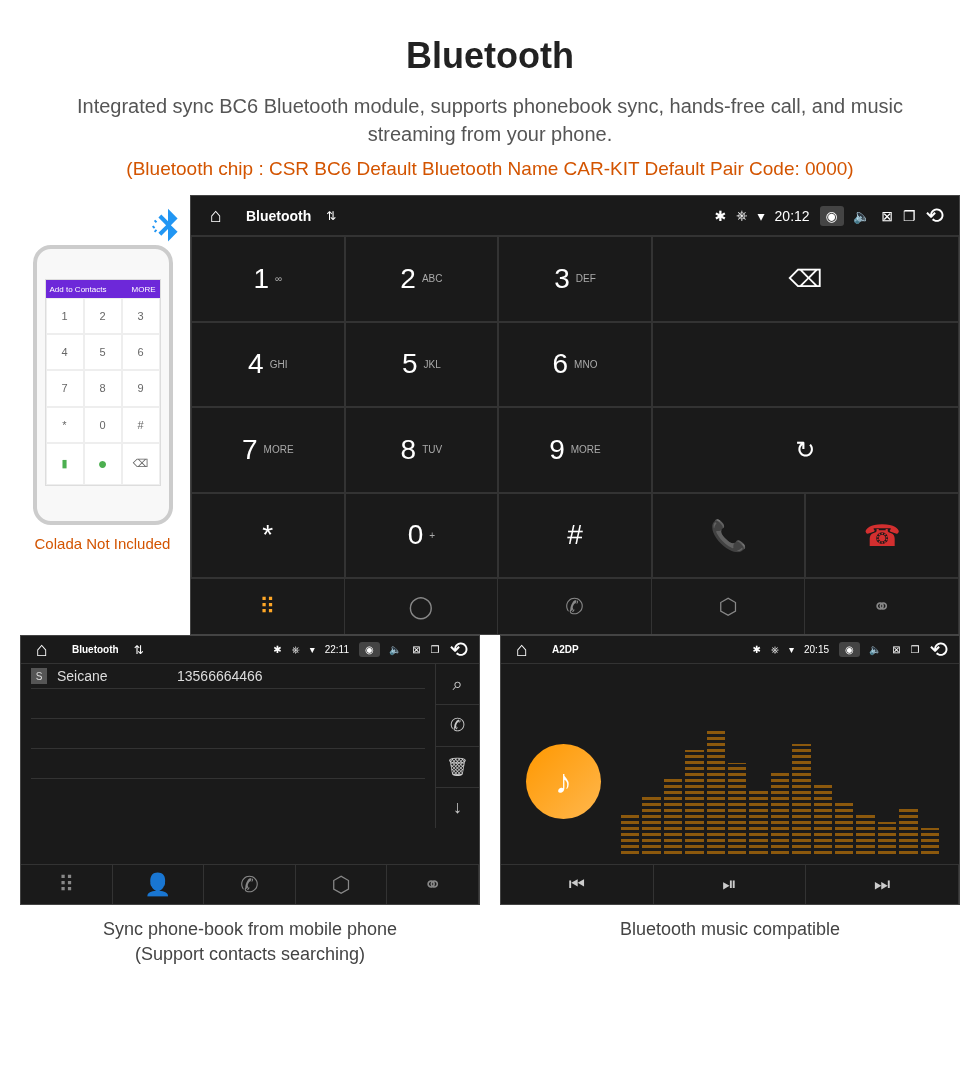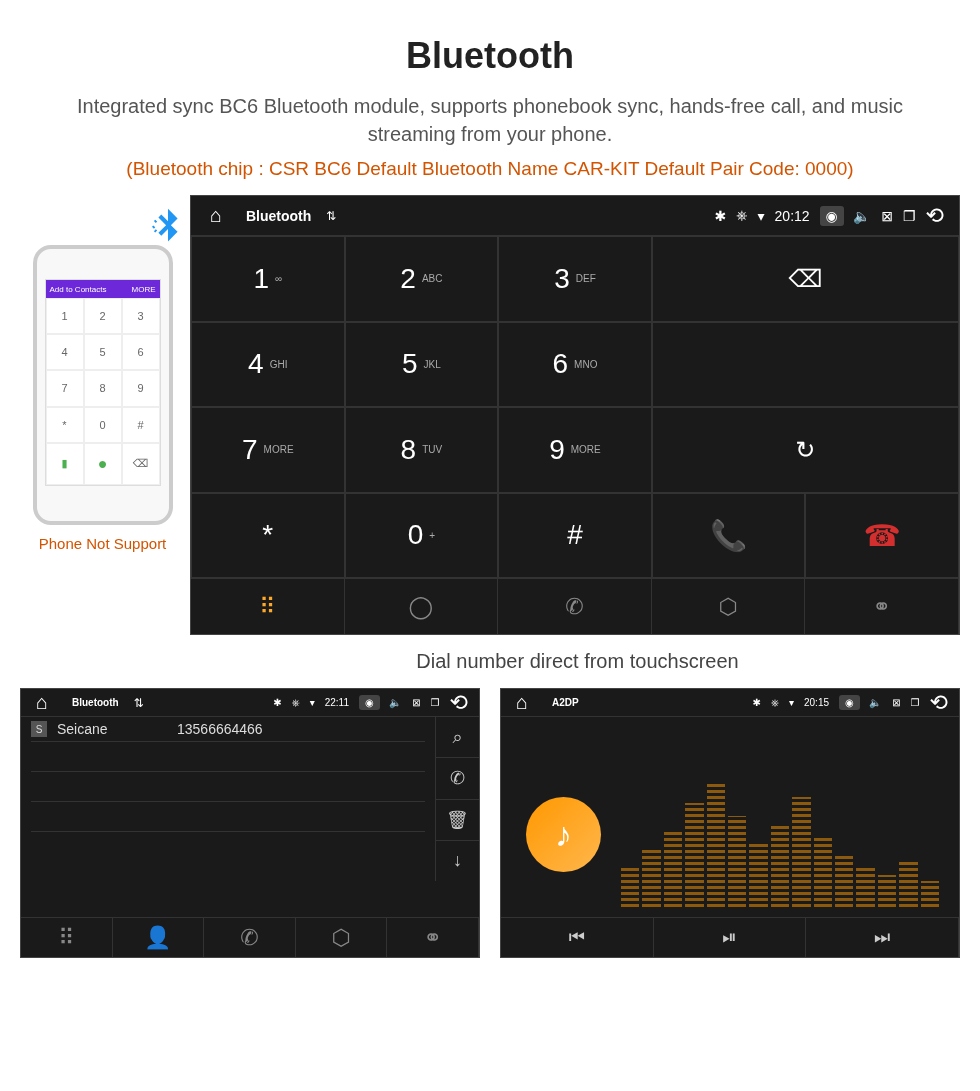--- a/index.html
+++ b/index.html
@@ -333,21 +333,21 @@
           <div class="phone-key">9</div>
           <div class="phone-key">*</div>
           <div class="phone-key">0</div>
           <div class="phone-key">#</div>
           <div class="phone-key" style="color:#4caf50">▮</div>
           <div class="phone-key" style="color:#4caf50;font-size:16px">●</div>
           <div class="phone-key">⌫</div>
         </div>
       </div>
     </div>
-    <div class="phone-label">Phone Not Support</div>
+    <div class="phone-label">Colada Not Included</div>
   </div>
 
   <div class="dialer-col">
     <div class="device device-main">
       <div class="status-bar">
         <span class="sb-home">⌂</span>
         <span class="sb-title">Bluetooth</span>
         <span class="sb-usb">⇅</span>
         <span class="sb-spacer"></span>
         <span class="sb-icon">✱</span>
@@ -428,21 +428,20 @@
             <span>✆</span>
           </div>
         <div class="tab">
             <span>⬡</span>
           </div>
         <div class="tab">
             <span>⚭</span>
           </div>
       </div>
     </div>
-    <div class="caption">Dial number direct from touchscreen</div>
   </div>
 </div>
 
 <div class="bottom-row">
   <div class="bottom-col">
     <div class="device device-small">
       <div class="status-bar small">
         <span class="sb-home">⌂</span>
         <span class="sb-title">Bluetooth</span>
         <span class="sb-usb">⇅</span>
@@ -489,20 +488,24 @@
             <span>✆</span>
           </div>
         <div class="tab">
             <span>⬡</span>
           </div>
         <div class="tab">
             <span>⚭</span>
           </div>
       </div>
     </div>
+    <div class="caption-small">
+      <div>Sync phone-book from mobile phone</div>
+      <div>(Support contacts searching)</div>
+    </div>
   </div>
 
   <div class="bottom-col">
     <div class="device device-small">
       <div class="status-bar small">
         <span class="sb-home">⌂</span>
         <span class="sb-title">A2DP</span>
         <span class="sb-spacer"></span>
         <span class="sb-icon">✱</span>
         <span class="sb-icon">⎈</span>
@@ -534,15 +537,16 @@
           <div class="viz-bar" style="height:20%"></div>
         </div>
       </div>
       <div class="music-controls">
         <div class="mc-btn">⏮</div>
         <div class="mc-btn">⏯</div>
         <div class="mc-btn">⏭</div>
       </div>
     </div>
     <div class="caption-small">
+      <div>Bluetooth music compatible</div>
     </div>
   </div>
 </div>
 
 </body></html>

